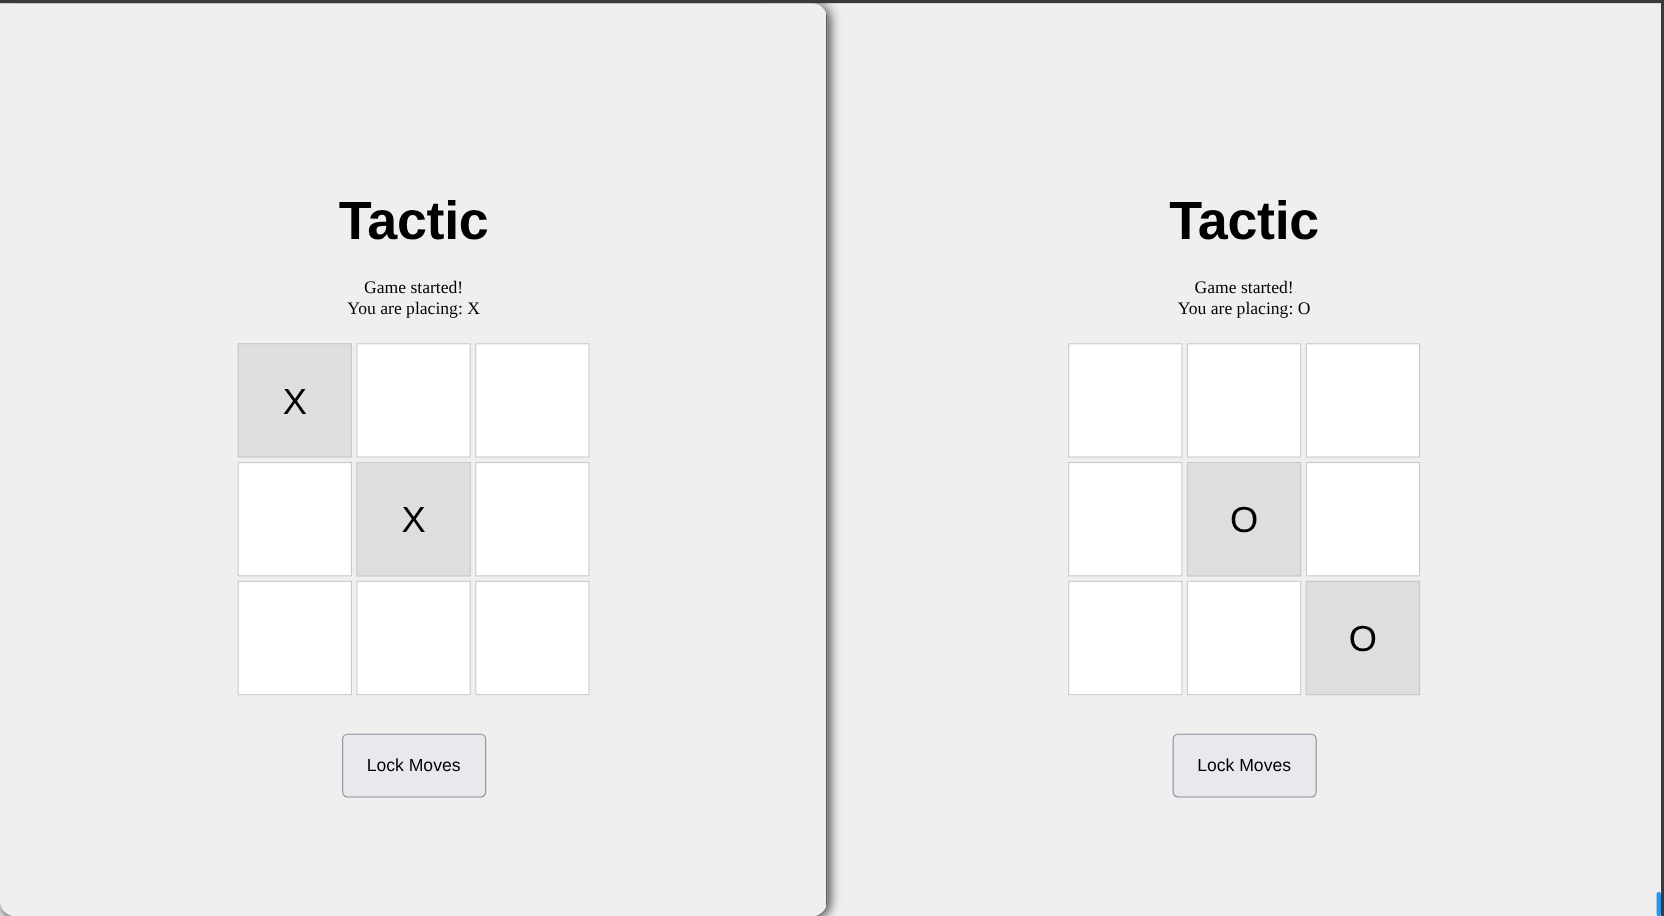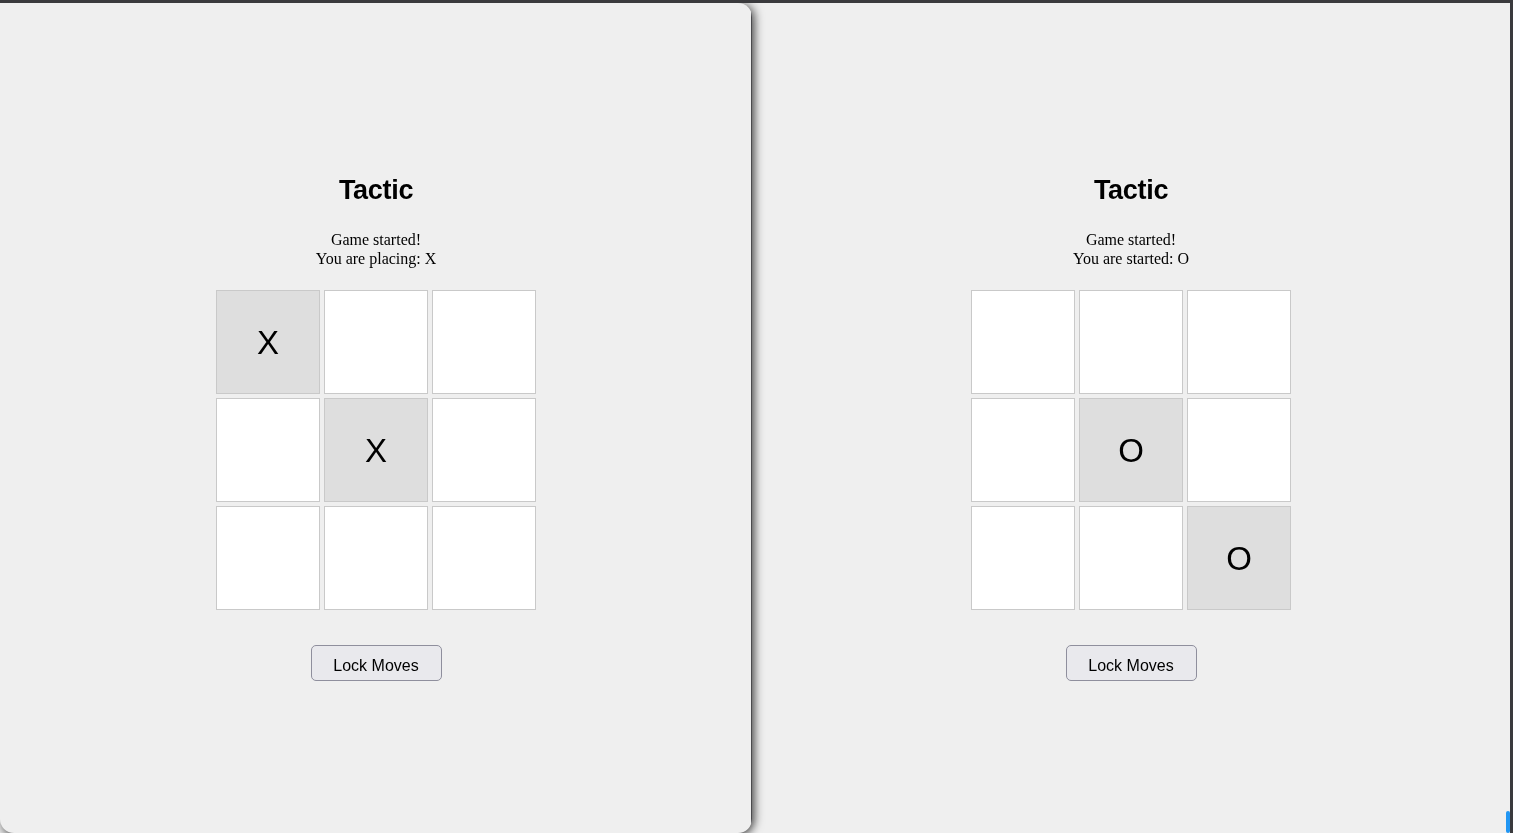--- a/index.html
+++ b/index.html
@@ -76,21 +76,21 @@
     top: 0;
     bottom: 0;
     display: flex;
     flex-direction: column;
     align-items: center;
   }
 
   .game-title {
     margin: 0;
     padding: 0;
-    font-size: 27px;
+    font-size: 49px;
     font-weight: bold;
     line-height: 1;
     color: #000000;
     letter-spacing: -0.3px;
   }
   .panel.left .game-title { margin-top: 174px; }
   .panel.right .game-title { margin-top: 174px; }
 
   .status-block {
     margin-top: 26px;
@@ -127,21 +127,21 @@
   }
   .cell.filled {
     background: #dedede;
   }
 
   .lock-button {
     margin-top: 35px;
     box-sizing: border-box;
     padding: 9px 20px;
     min-width: 131px;
-    height: 36px;
+    height: 58px;
     font-size: 16px;
     line-height: 21px;
     font-family: "Liberation Sans", sans-serif;
     color: #000000;
     background: #e9e9ed;
     border: 1px solid #8f8f9d;
     border-radius: 5px;
     cursor: pointer;
   }
 
@@ -189,21 +189,21 @@
       </div>
     </div>
 
     <div class="panel right">
       <div class="panel-inner">
 
         <h1 class="game-title">Tactic</h1>
 
         <div class="status-block">
           <span class="status-line">Game started!</span>
-          <span class="status-line">You are started: O</span>
+          <span class="status-line">You are placing: O</span>
         </div>
 
         <div class="board">
           <button class="cell"></button>
           <button class="cell"></button>
           <button class="cell"></button>
           <button class="cell"></button>
           <button class="cell filled">O</button>
           <button class="cell"></button>
           <button class="cell"></button>

